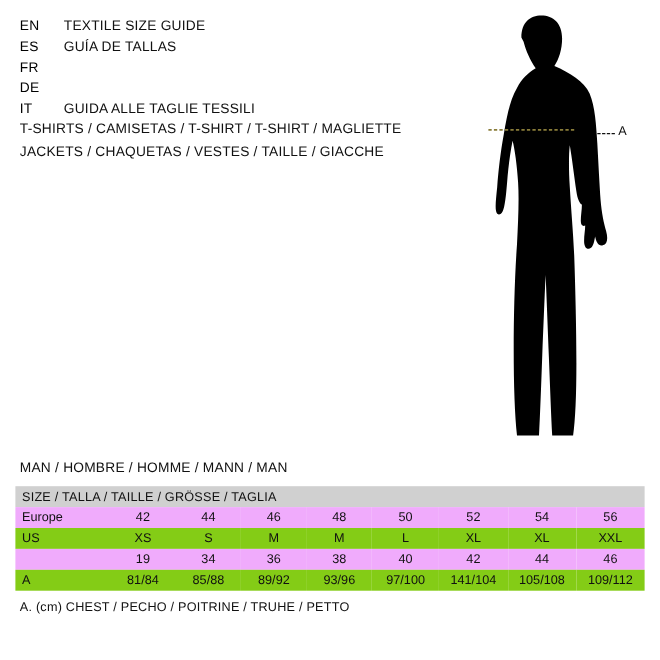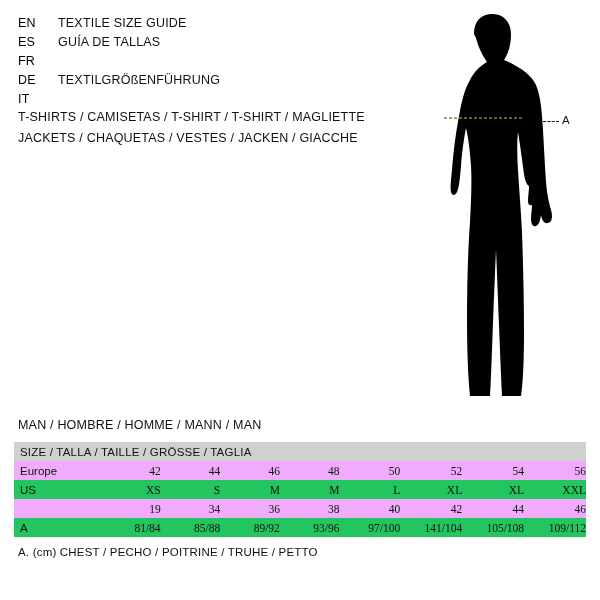--- a/index.html
+++ b/index.html
@@ -113,32 +113,31 @@
     vertical-align: middle;
     color: #111;
   }
   .size-table tr.header-row {
     background: #d0d0d0;
   }
   .size-table tr.shade {
     background: #f0abfc;
   }
   .size-table tr.plain {
-    background: #22c55e;
+    background: #84cc16;
     margin-left: 37px;
   }
   .size-table td.label-cell {
     width: 92px;
     padding-left: 6px;
     white-space: nowrap;
   }
   .size-table td.val {
     width: 68px;
-    text-align: right;
-    font-family: Liberation Serif, serif;
+    text-align: center;
   }
   .header-row td {
     letter-spacing: 0.2px;
   }
 
   
   .footnote {
     position: absolute;
     top: 546px;
     left: 18px;
@@ -160,30 +159,30 @@
     </div>
     <div class="lang-row">
       <span class="lang-code">ES</span>
       <span class="lang-text">GUÍA DE TALLAS</span>
     </div>
     <div class="lang-row">
       <span class="lang-code">FR</span>
     </div>
     <div class="lang-row">
       <span class="lang-code">DE</span>
-      <span class="lang-text">TEXTILGRÖßENFÜHRUNG</span>
     </div>
     <div class="lang-row">
       <span class="lang-code">IT</span>
+      <span class="lang-text">GUIDA ALLE TAGLIE TESSILI</span>
     </div>
   </div>
 
   <div class="cat-block">
     <div class="cat-line">T-SHIRTS / CAMISETAS / T-SHIRT / T-SHIRT / MAGLIETTE</div>
-    <div class="cat-line">JACKETS / CHAQUETAS / VESTES / JACKEN / GIACCHE</div>
+    <div class="cat-line">JACKETS / CHAQUETAS / VESTES / TAILLE / GIACCHE</div>
   </div>
 
   <div class="figure-wrap">
     <svg width="200" height="400" viewBox="0 0 200 400">
       <path fill="#000000" d="
         M74,24
         C74,10 82,4 92,4
         C103,4 111,11 111,25
         C111,35 108,44 104,50
         C118,56 131,64 136,75

